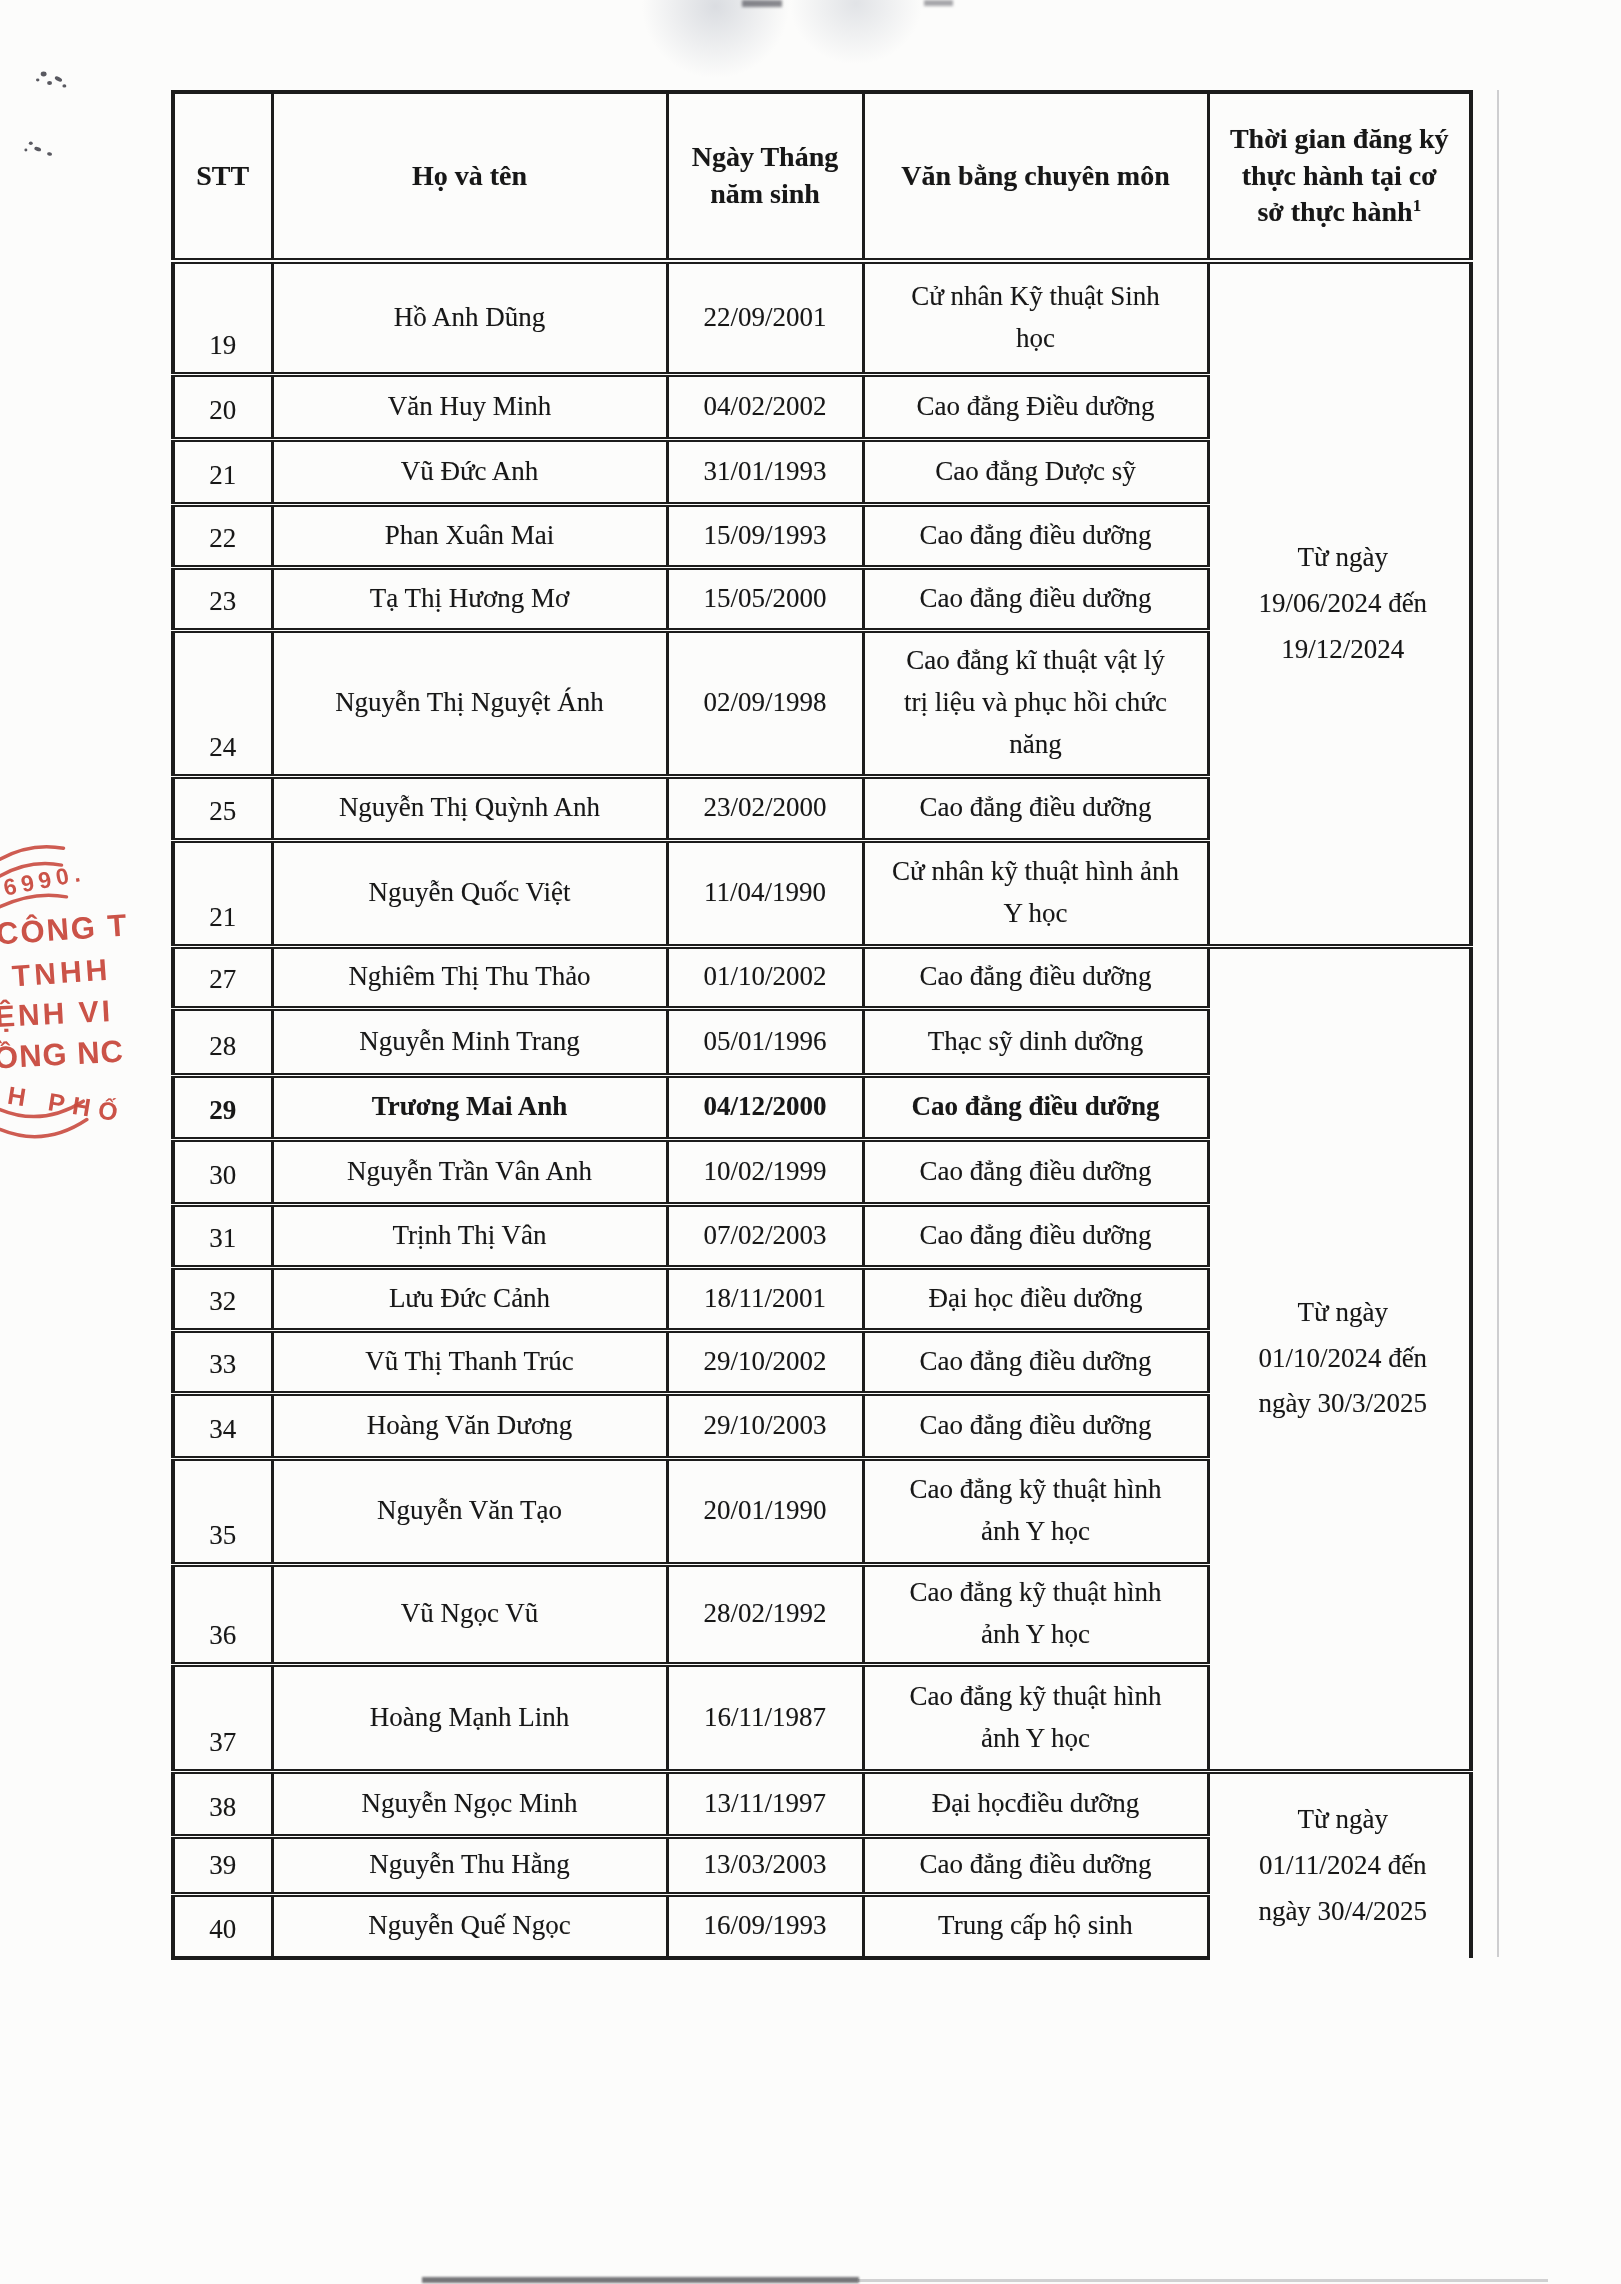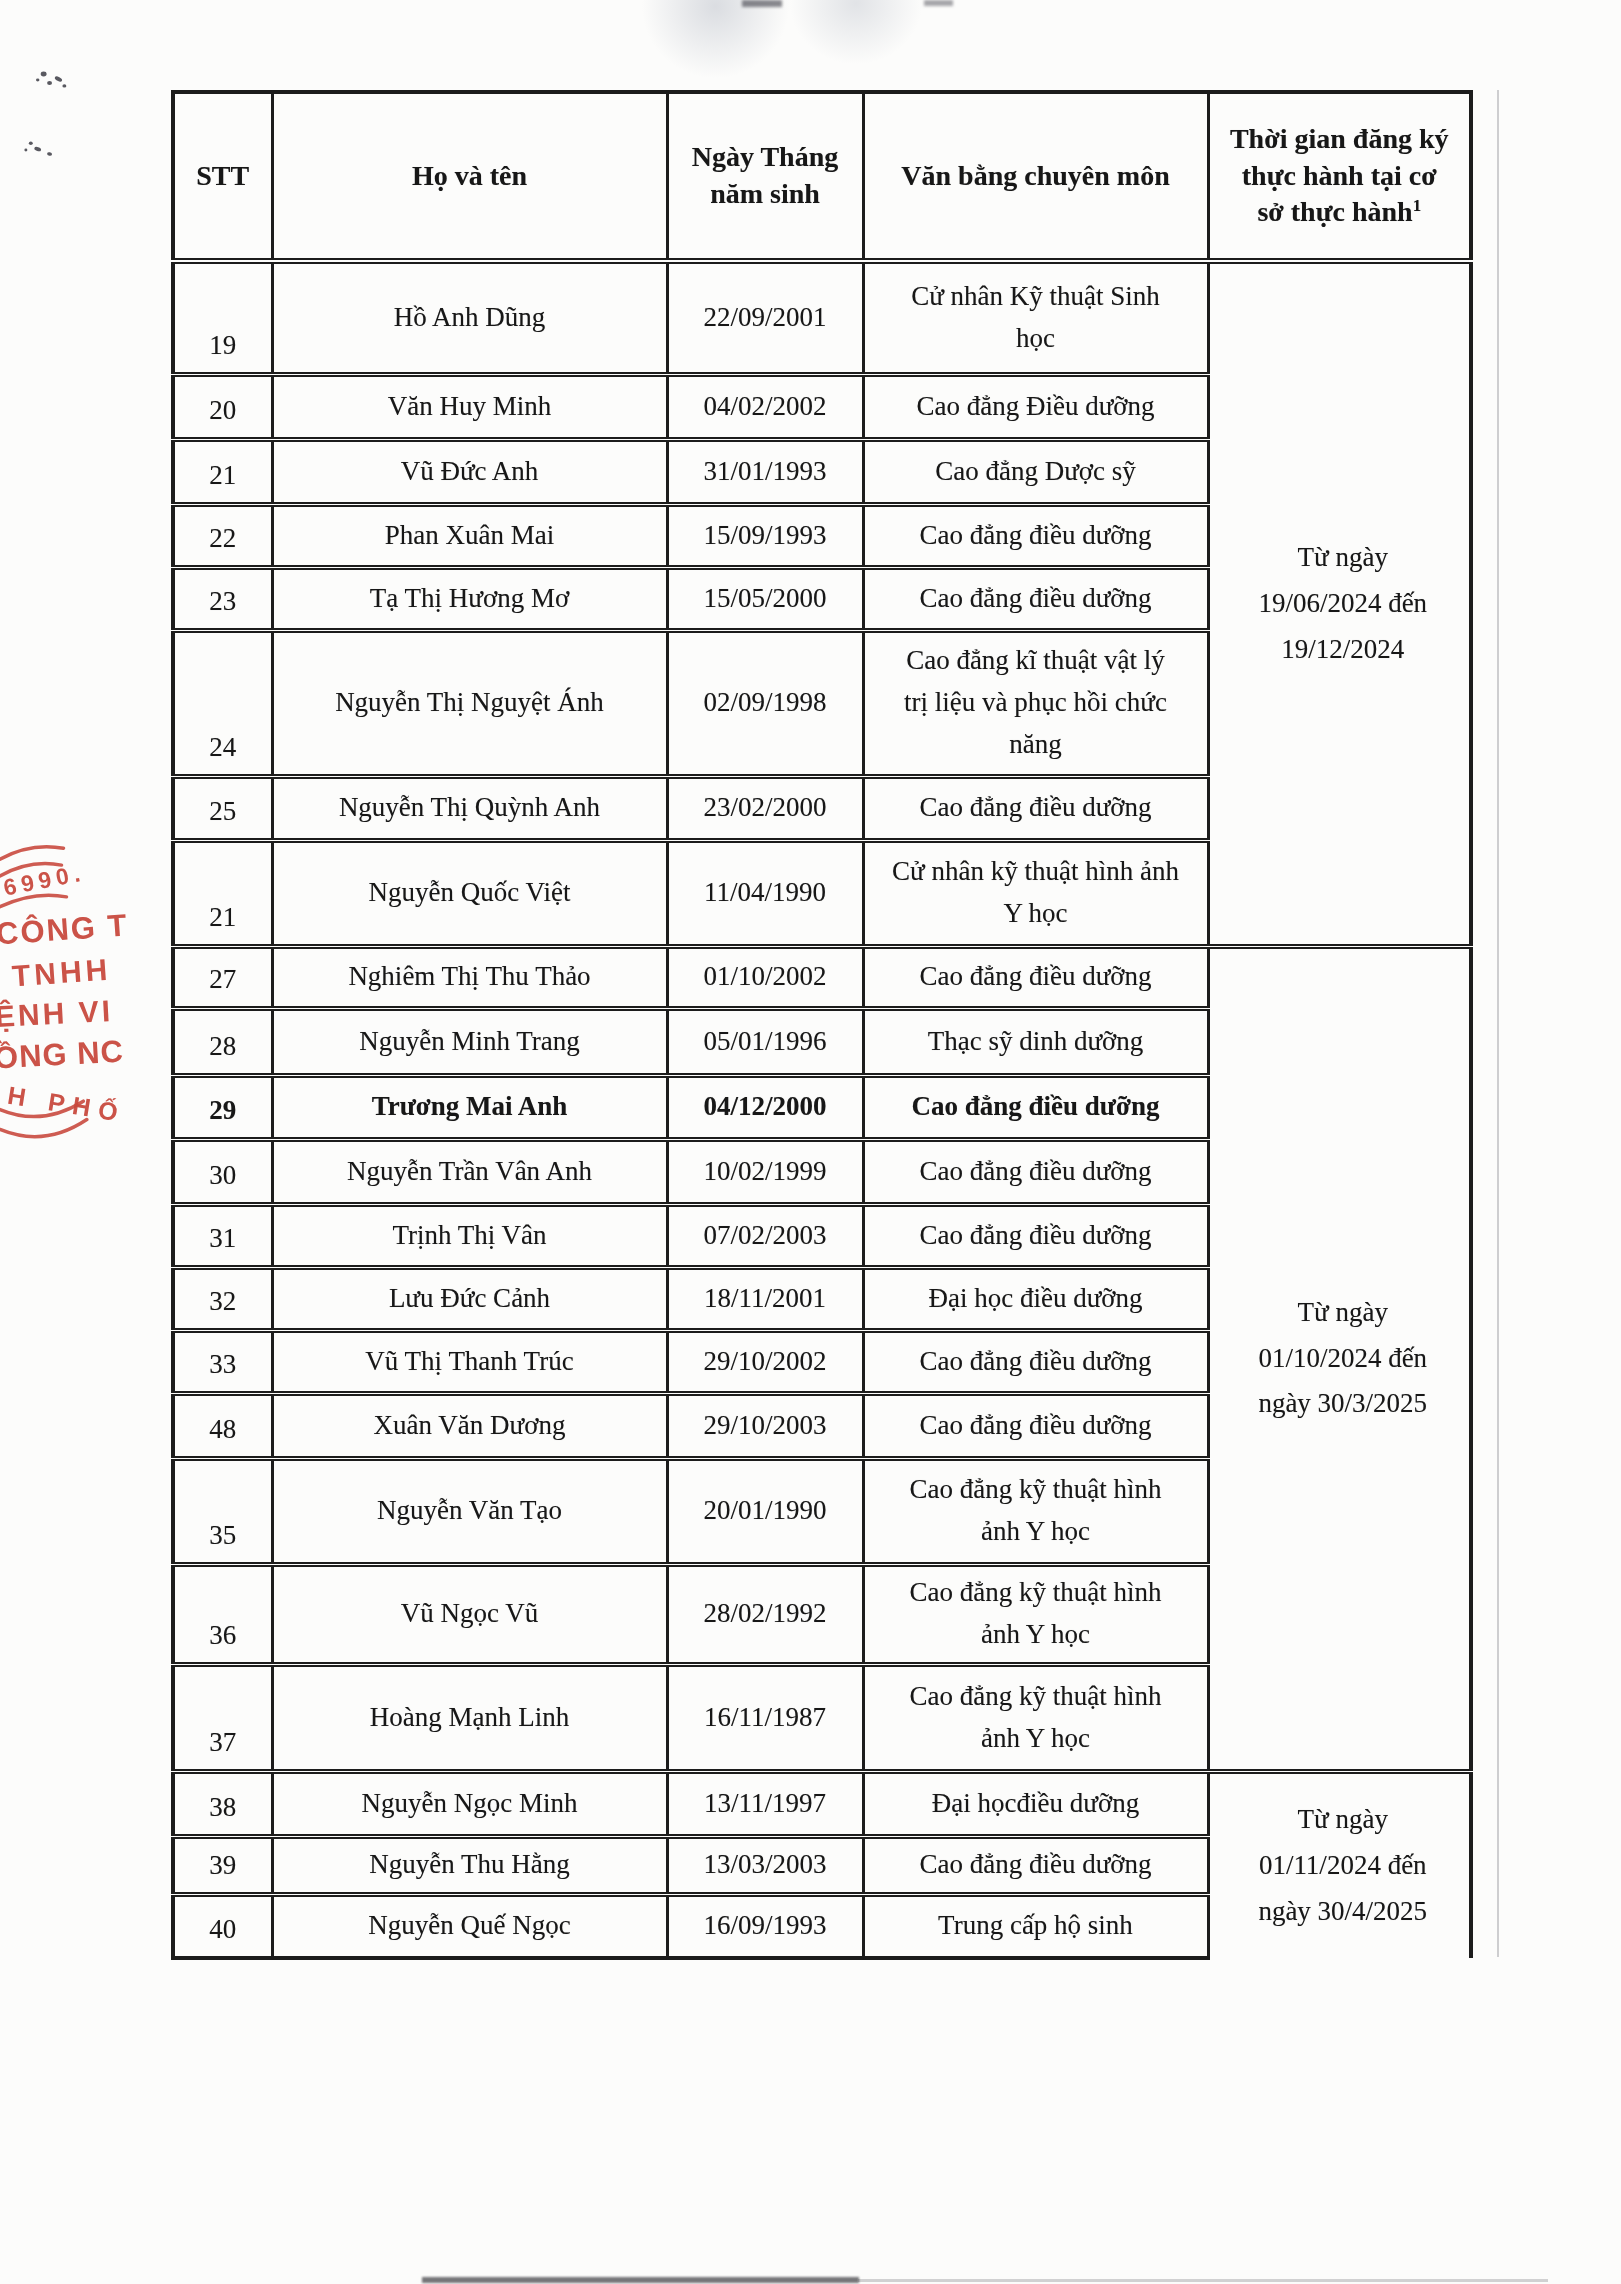--- a/index.html
+++ b/index.html
@@ -227,22 +227,22 @@
           <td class="c-dob">18/11/2001</td>
           <td class="c-qual">Đại học điều dưỡng</td>
         </tr>
         <tr style="height: 63px;">
           <td class="c-stt">33</td>
           <td class="c-name">Vũ Thị Thanh Trúc</td>
           <td class="c-dob">29/10/2002</td>
           <td class="c-qual">Cao đẳng điều dưỡng</td>
         </tr>
         <tr style="height: 65px;">
-          <td class="c-stt">48</td>
-          <td class="c-name">Xuân Văn Dương</td>
+          <td class="c-stt">34</td>
+          <td class="c-name">Hoàng Văn Dương</td>
           <td class="c-dob">29/10/2003</td>
           <td class="c-qual">Cao đẳng điều dưỡng</td>
         </tr>
         <tr style="height: 106px;">
           <td class="c-stt">35</td>
           <td class="c-name">Nguyễn Văn Tạo</td>
           <td class="c-dob">20/01/1990</td>
           <td class="c-qual">Cao đẳng kỹ thuật hình
 ảnh Y học</td>
         </tr>

